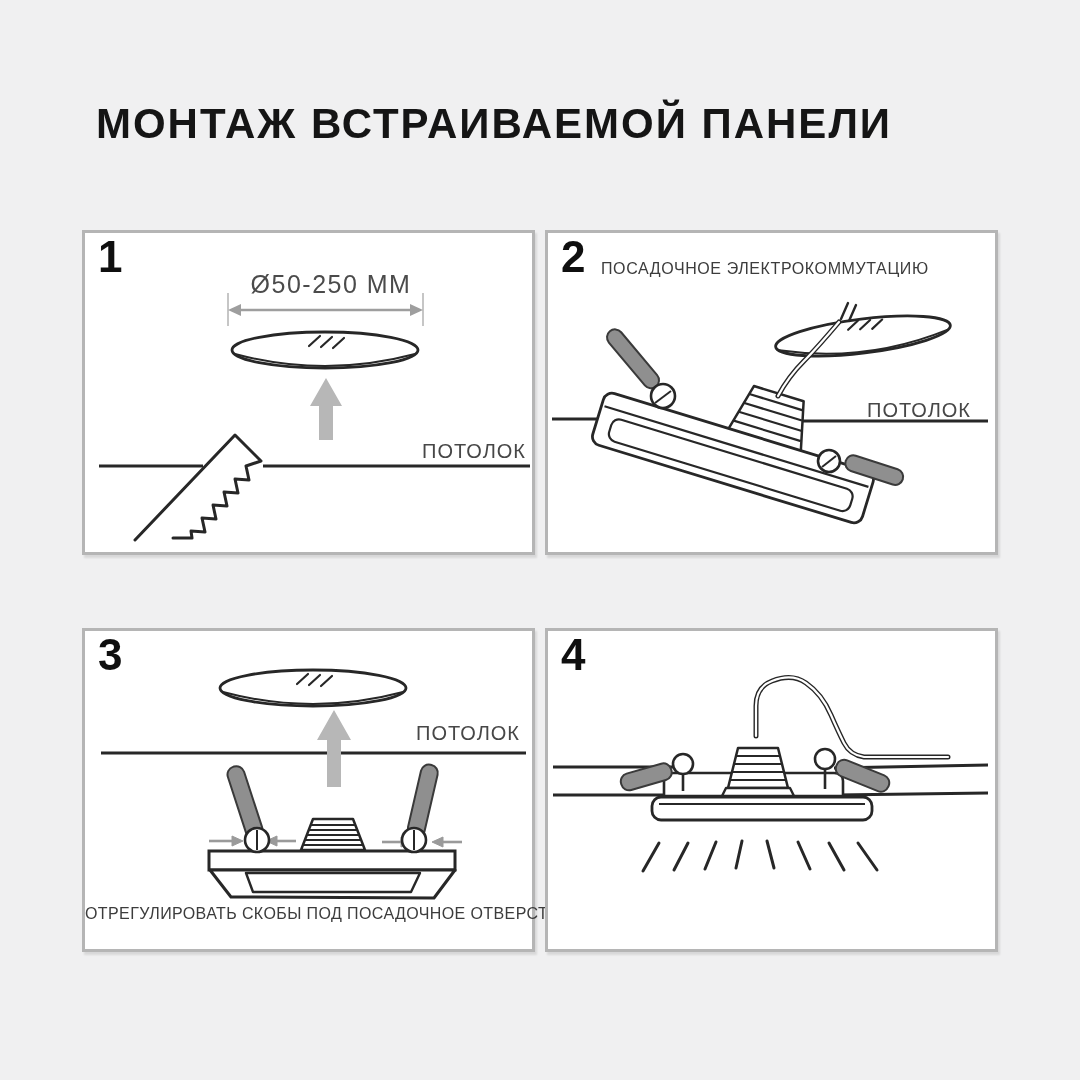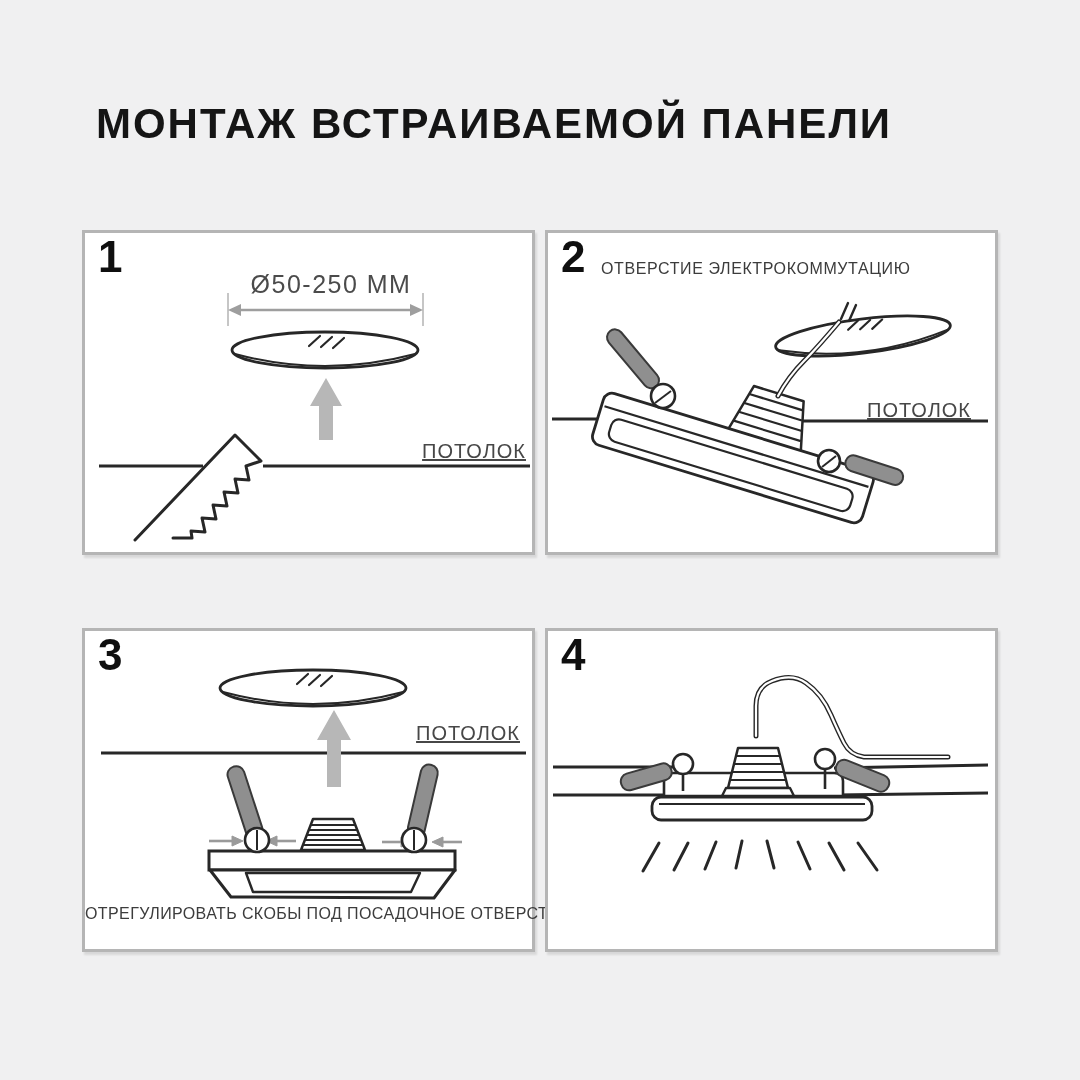--- a/index.html
+++ b/index.html
@@ -23,21 +23,20 @@
   #p3{left:82px;top:628px;height:324px;}
   #p4{left:545px;top:628px;height:324px;}
   .art{position:absolute;left:0;top:0;}
   .num{
     position:absolute;top:2px;left:13px;
     font-size:44px;font-weight:700;color:#0f0f0f;line-height:1;
   }
   .potolok{
     position:absolute;font-size:20px;letter-spacing:1px;color:#474747;
     white-space:nowrap;
-    text-decoration:underline;
   }
   .p1-pot{right:6px;top:207px;}
   .p2-pot{right:24px;top:166px;}
   .p3-pot{right:12px;top:91px;}
   .dim{
     position:absolute;left:96px;top:37px;width:300px;text-align:center;
     font-size:25px;letter-spacing:1.5px;color:#4b4b4b;white-space:nowrap;
   }
   .cap{
     position:absolute;left:53px;top:27px;
@@ -116,21 +115,21 @@
     </g>
     <g>
       <g transform="translate(292,226) rotate(18)">
         <rect x="6" y="-8" width="60" height="16" rx="8" fill="#8f8f8f" stroke="#3a3a3a" stroke-width="2"></rect>
       </g>
       <circle cx="281" cy="228" r="11" fill="#ffffff" stroke="#272727" stroke-width="2.6"></circle>
       <line x1="274" y1="234" x2="288" y2="223" stroke="#272727" stroke-width="2"></line>
     </g>
   </svg>
   <div class="num">2</div>
-  <div class="cap">ОТВЕРСТИЕ ЭЛЕКТРОКОММУТАЦИЮ</div>
+  <div class="cap">ПОСАДОЧНОЕ ЭЛЕКТРОКОММУТАЦИЮ</div>
   <div class="potolok p2-pot">ПОТОЛОК</div>
 </section>
 
 <section class="panel" id="p3">
   <svg class="art" width="447" height="318" viewBox="0 0 447 318">
     <g transform="translate(228,57)">
       <ellipse cx="0" cy="0" rx="93" ry="18" fill="#ffffff" stroke="#272727" stroke-width="2.8"></ellipse>
       <path d="M -90 4 Q 0 28 90 4" fill="none" stroke="#272727" stroke-width="2"></path>
       <path d="M -16 -4 L -5 -14 M -4 -3 L 7 -13 M 8 -2 L 19 -12" stroke="#272727" stroke-width="2.2" stroke-linecap="round"></path>
     </g>

